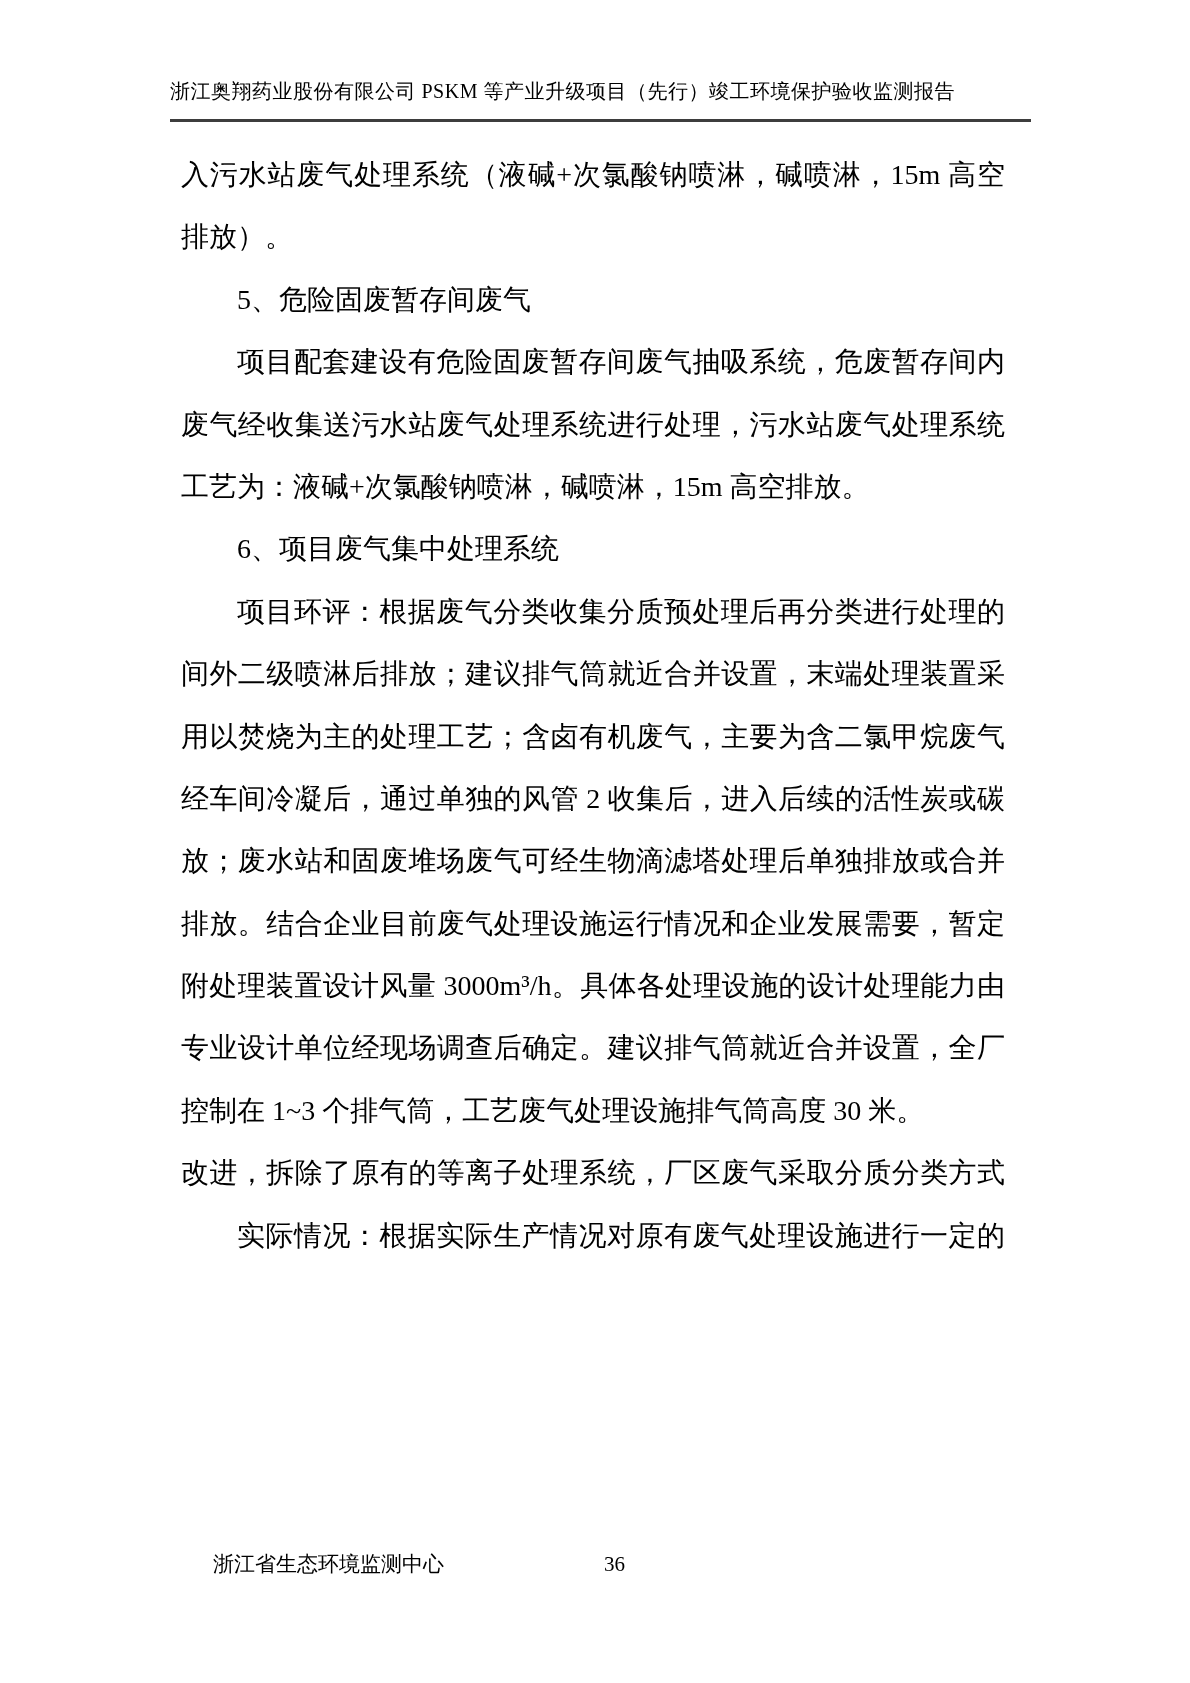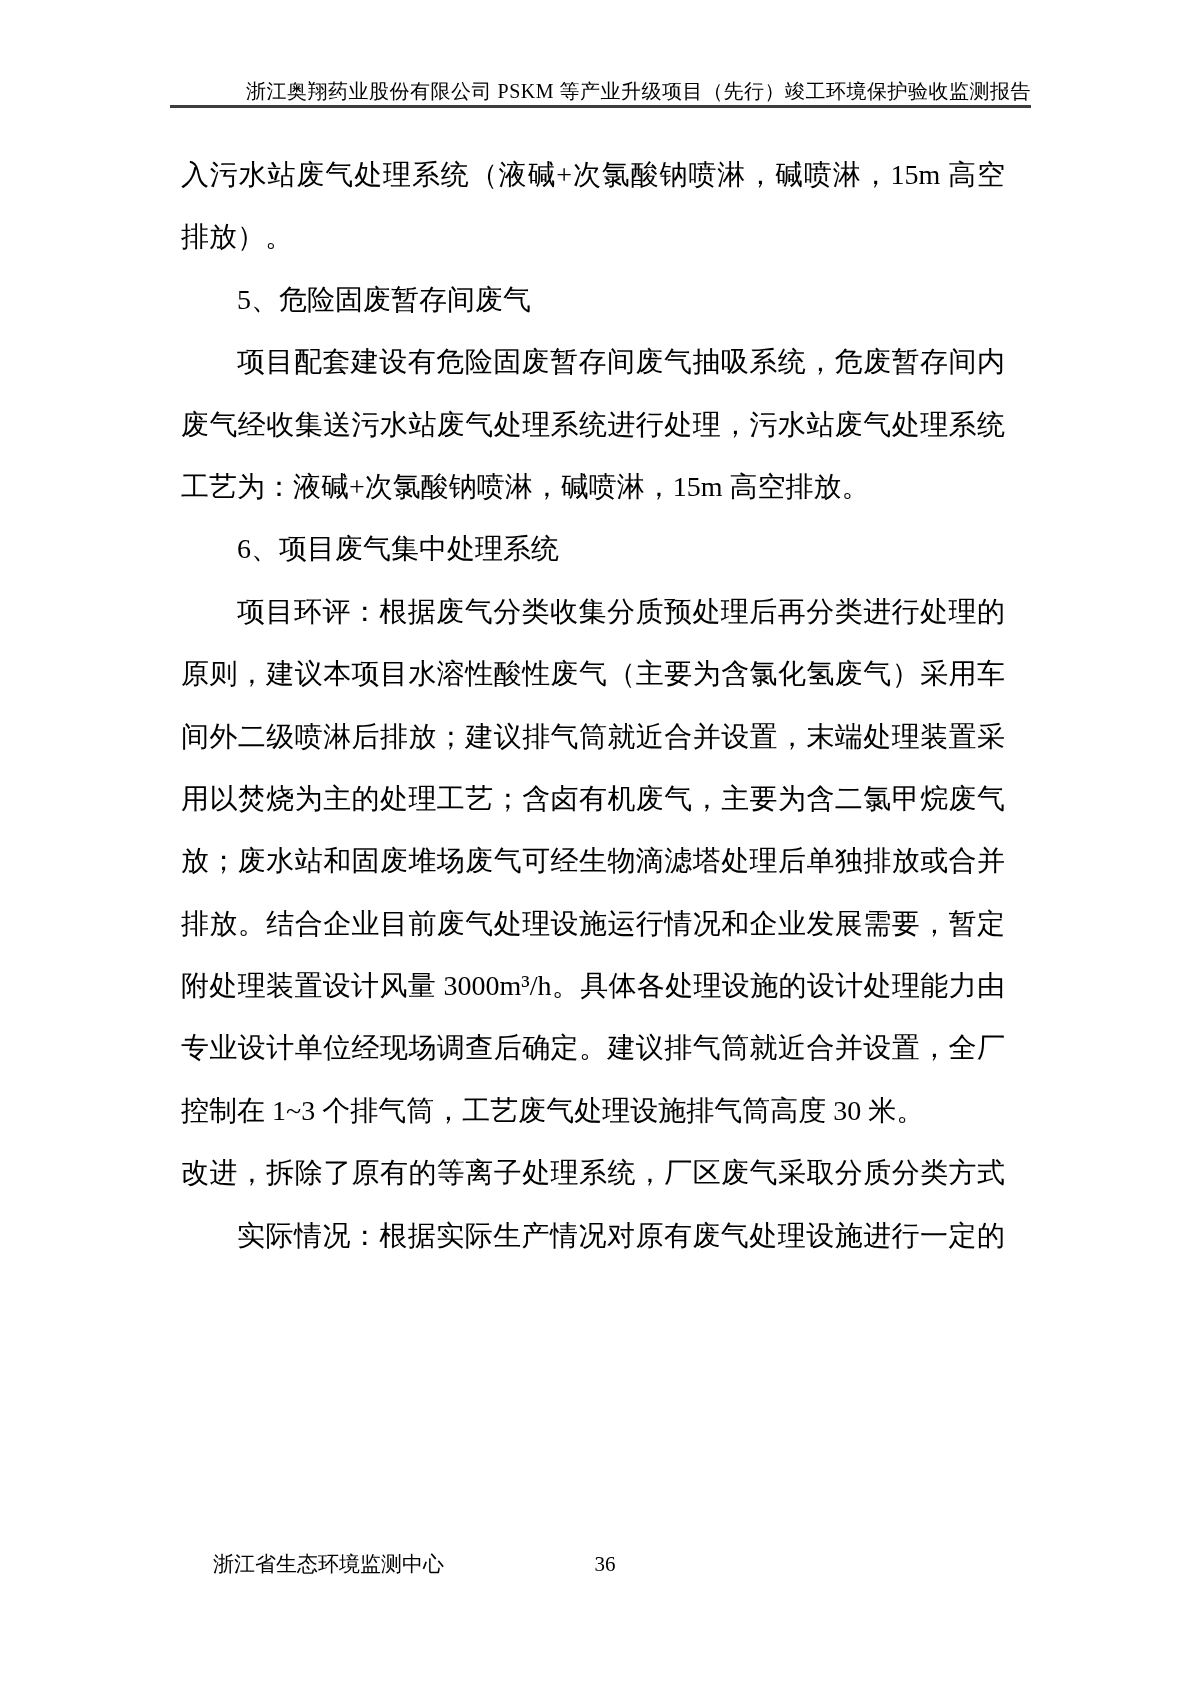--- a/index.html
+++ b/index.html
@@ -15,25 +15,25 @@
     background: #ffffff;
     color: #000000;
     font-family: "Liberation Serif", "DejaVu Serif", serif;
     overflow: hidden;
   }
   .doc-header {
     position: absolute;
     top: 78px;
     left: 170px;
     width: 861px;
-    text-align: right;
+    text-align: left;
     font-size: 20px;
     line-height: 26px;
     letter-spacing: 0.5px;
-    padding-bottom: 1px;
+    padding-bottom: 15px;
     border-bottom: 3px solid #3d3d3d;
   }
   .doc-body {
     position: absolute;
     top: 144px;
     left: 181px;
     width: 824px;
   }
   .line {
     height: 62.4px;
@@ -63,44 +63,44 @@
   .footer-org {
     position: absolute;
     left: 32px;
     top: 0;
   }
   .footer-page {
     position: absolute;
     left: 404px;
     top: 0;
     width: 40px;
-    text-align: center;
+    text-align: right;
   }
 </style>
 </head>
 <body>
 
 <div class="page">
 
   <div class="doc-header">
     <span>浙江奥翔药业股份有限公司 PSKM 等产业升级项目（先行）竣工环境保护验收监测报告</span>
   </div>
 
   <div class="doc-body">
       <div class="line fill">入污水站废气处理系统（液碱+次氯酸钠喷淋，碱喷淋，15m 高空</div>
       <div class="line">排放）。</div>
       <div class="line indent">5、危险固废暂存间废气</div>
       <div class="line fill indent">项目配套建设有危险固废暂存间废气抽吸系统，危废暂存间内</div>
       <div class="line fill">废气经收集送污水站废气处理系统进行处理，污水站废气处理系统</div>
       <div class="line">工艺为：液碱+次氯酸钠喷淋，碱喷淋，15m 高空排放。</div>
       <div class="line indent">6、项目废气集中处理系统</div>
       <div class="line fill indent">项目环评：根据废气分类收集分质预处理后再分类进行处理的</div>
-      <div class="line fill">原则，建议本项目水溶性酸性废气（主要为含氯化氢废气）采用车</div>
       <div class="line fill">间外二级喷淋后排放；建议排气筒就近合并设置，末端处理装置采</div>
       <div class="line fill">用以焚烧为主的处理工艺；含卤有机废气，主要为含二氯甲烷废气</div>
+      <div class="line fill">经车间冷凝后，通过单独的风管 2 收集后，进入后续的活性炭或碳</div>
       <div class="line fill">放；废水站和固废堆场废气可经生物滴滤塔处理后单独排放或合并</div>
       <div class="line fill">排放。结合企业目前废气处理设施运行情况和企业发展需要，暂定</div>
       <div class="line fill">附处理装置设计风量 3000m³/h。具体各处理设施的设计处理能力由</div>
       <div class="line fill">专业设计单位经现场调查后确定。建议排气筒就近合并设置，全厂</div>
       <div class="line">控制在 1~3 个排气筒，工艺废气处理设施排气筒高度 30 米。</div>
       <div class="line fill">改进，拆除了原有的等离子处理系统，厂区废气采取分质分类方式</div>
       <div class="line fill indent">实际情况：根据实际生产情况对原有废气处理设施进行一定的</div>
     </div>
 
   <div class="doc-footer">

